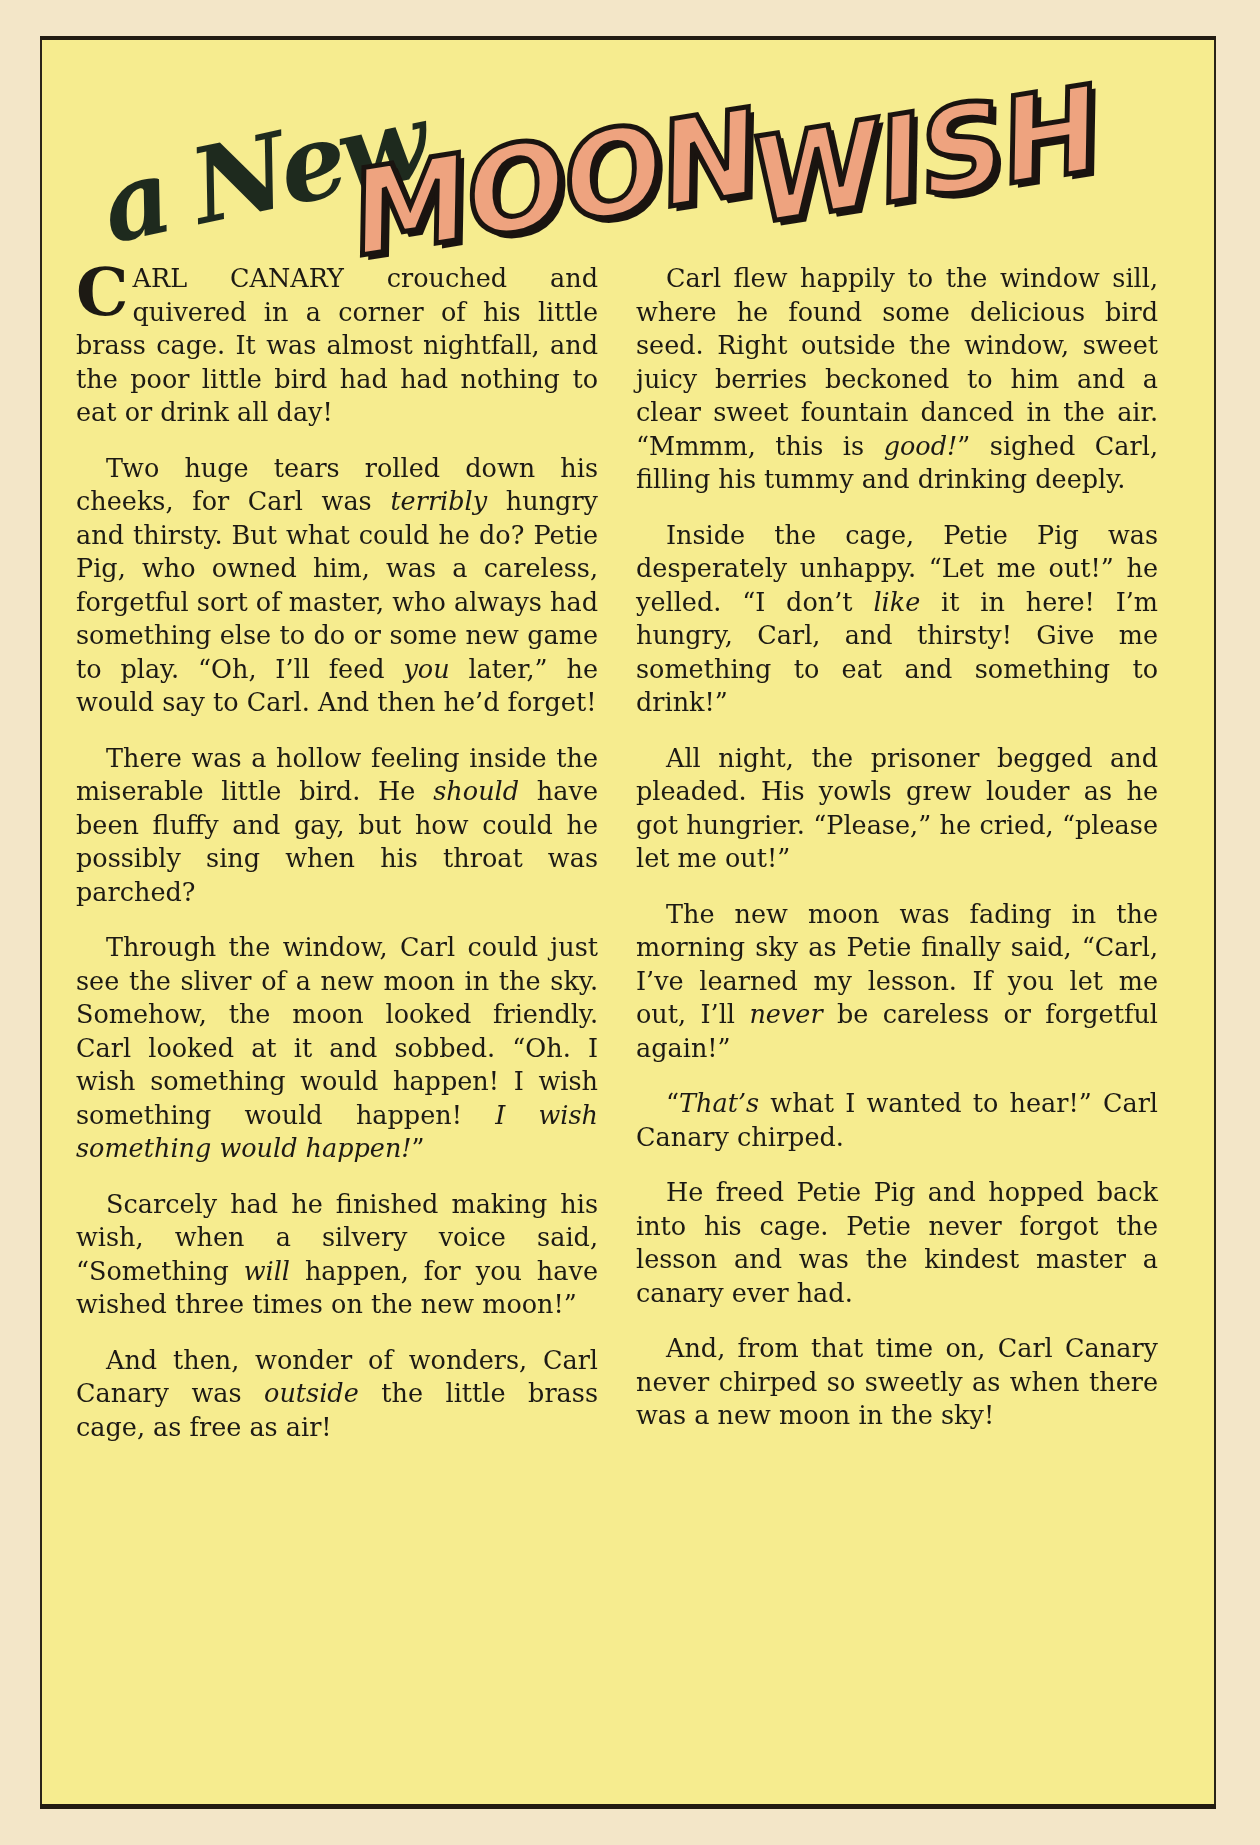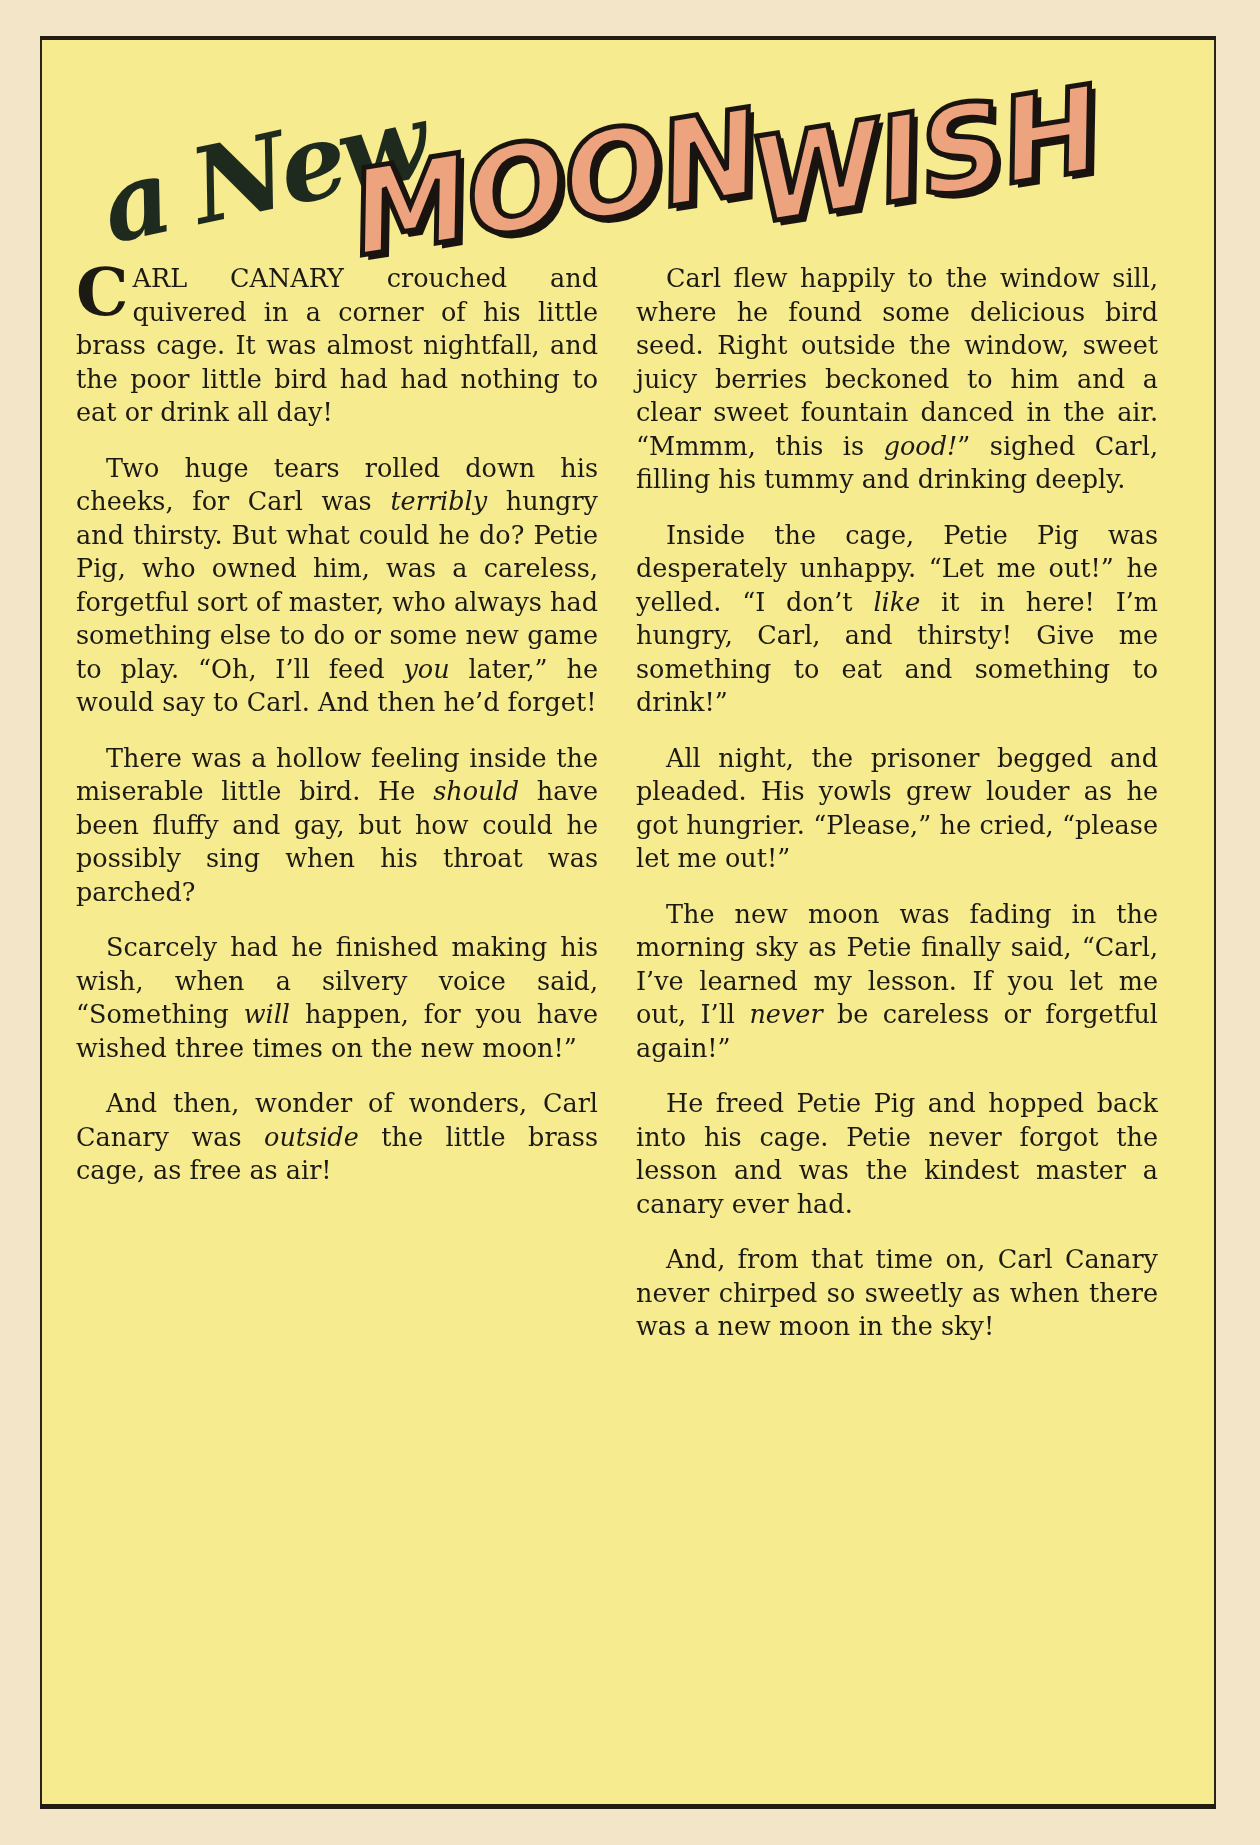--- a/index.html
+++ b/index.html
@@ -74,23 +74,25 @@
 <div class="title-wrap">
   <span class="title-a">a New</span>
   <span class="title-big title-moon">MOON</span>
   <span class="title-big title-wish">WISH</span>
 </div>
 
 <div class="col col-left" id="col-left">
     <p class="para first"><span class="dropcap">C</span><span class="first-line-caps">ARL CANARY</span> crouched and quivered in a corner of his little brass cage. It was almost nightfall, and the poor little bird had had nothing to eat or drink all day!</p>
     <p class="para">Two huge tears rolled down his cheeks, for Carl was <i>terribly</i> hungry and thirsty. But what could he do? Petie Pig, who owned him, was a careless, forgetful sort of master, who always had something else to do or some new game to play. “Oh, I’ll feed <i>you</i> later,” he would say to Carl. And then he’d forget!</p>
     <p class="para">There was a hollow feeling inside the miserable little bird. He <i>should</i> have been fluffy and gay, but how could he possibly sing when his throat was parched?</p>
+    <p class="para">Through the window, Carl could just see the sliver of a new moon in the sky. Somehow, the moon looked friendly. Carl looked at it and sobbed. “Oh. I wish something would happen! I wish something would happen! <i>I wish something would happen!</i>”</p>
     <p class="para">Scarcely had he finished making his wish, when a silvery voice said, “Something <i>will</i> happen, for you have wished three times on the new moon!”</p>
     <p class="para">And then, wonder of wonders, Carl Canary was <i>outside</i> the little brass cage, as free as air!</p>
   </div>
 <div class="col col-right" id="col-right">
     <p class="para">Carl flew happily to the window sill, where he found some delicious bird seed. Right outside the window, sweet juicy berries beckoned to him and a clear sweet fountain danced in the air. “Mmmm, this is <i>good!</i>” sighed Carl, filling his tummy and drinking deeply.</p>
     <p class="para">Inside the cage, Petie Pig was desperately unhappy. “Let me out!” he yelled. “I don’t <i>like</i> it in here! I’m hungry, Carl, and thirsty! Give me something to eat and something to drink!”</p>
     <p class="para">All night, the prisoner begged and pleaded. His yowls grew louder as he got hungrier. “Please,” he cried, “please let me out!”</p>
     <p class="para">The new moon was fading in the morning sky as Petie finally said, “Carl, I’ve learned my lesson. If you let me out, I’ll <i>never</i> be careless or forgetful again!”</p>
+    <p class="para">“<i>That’s</i> what I wanted to hear!” Carl Canary chirped.</p>
     <p class="para">He freed Petie Pig and hopped back into his cage. Petie never forgot the lesson and was the kindest master a canary ever had.</p>
     <p class="para">And, from that time on, Carl Canary never chirped so sweetly as when there was a new moon in the sky!</p>
   </div>
 
 </body></html>

